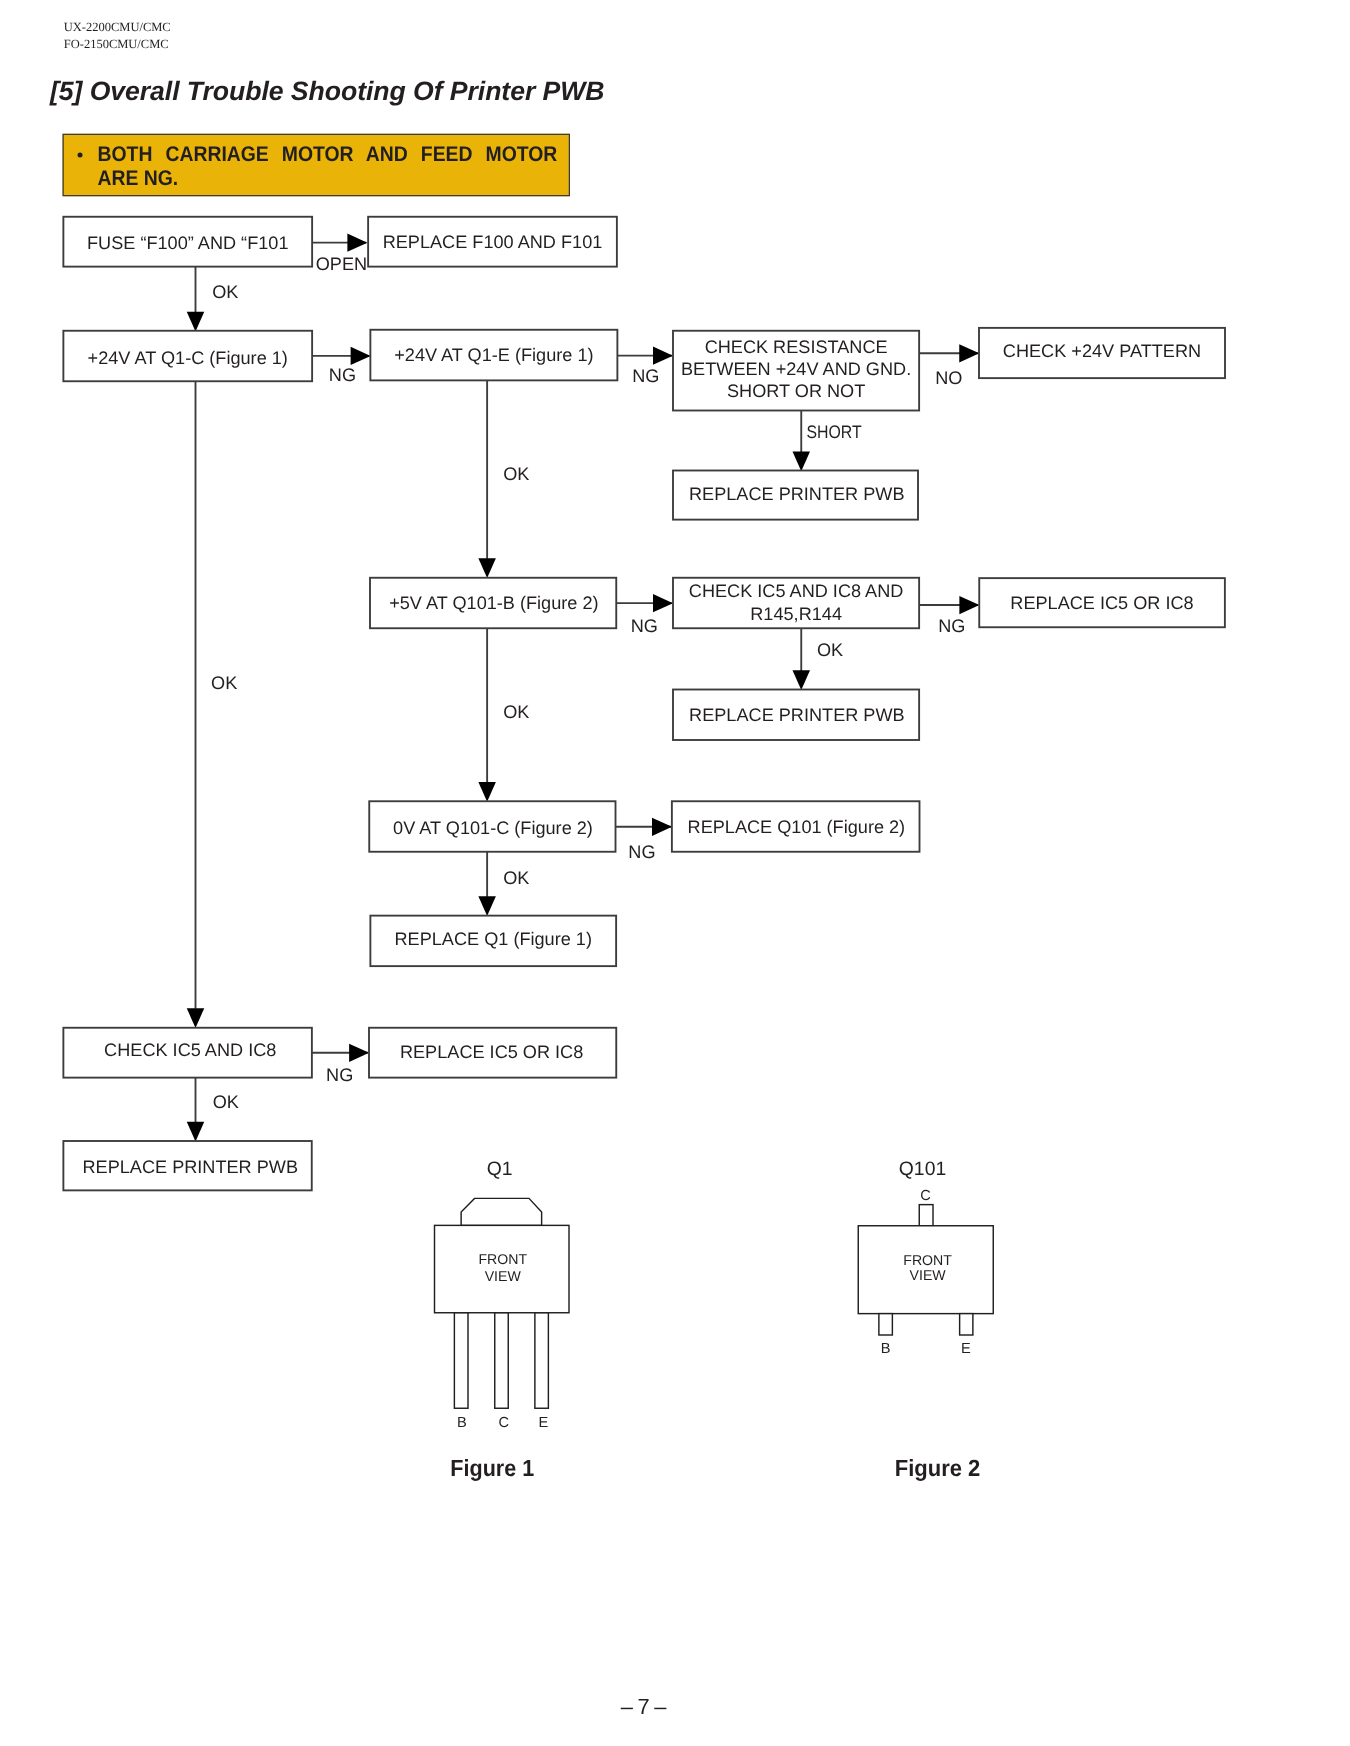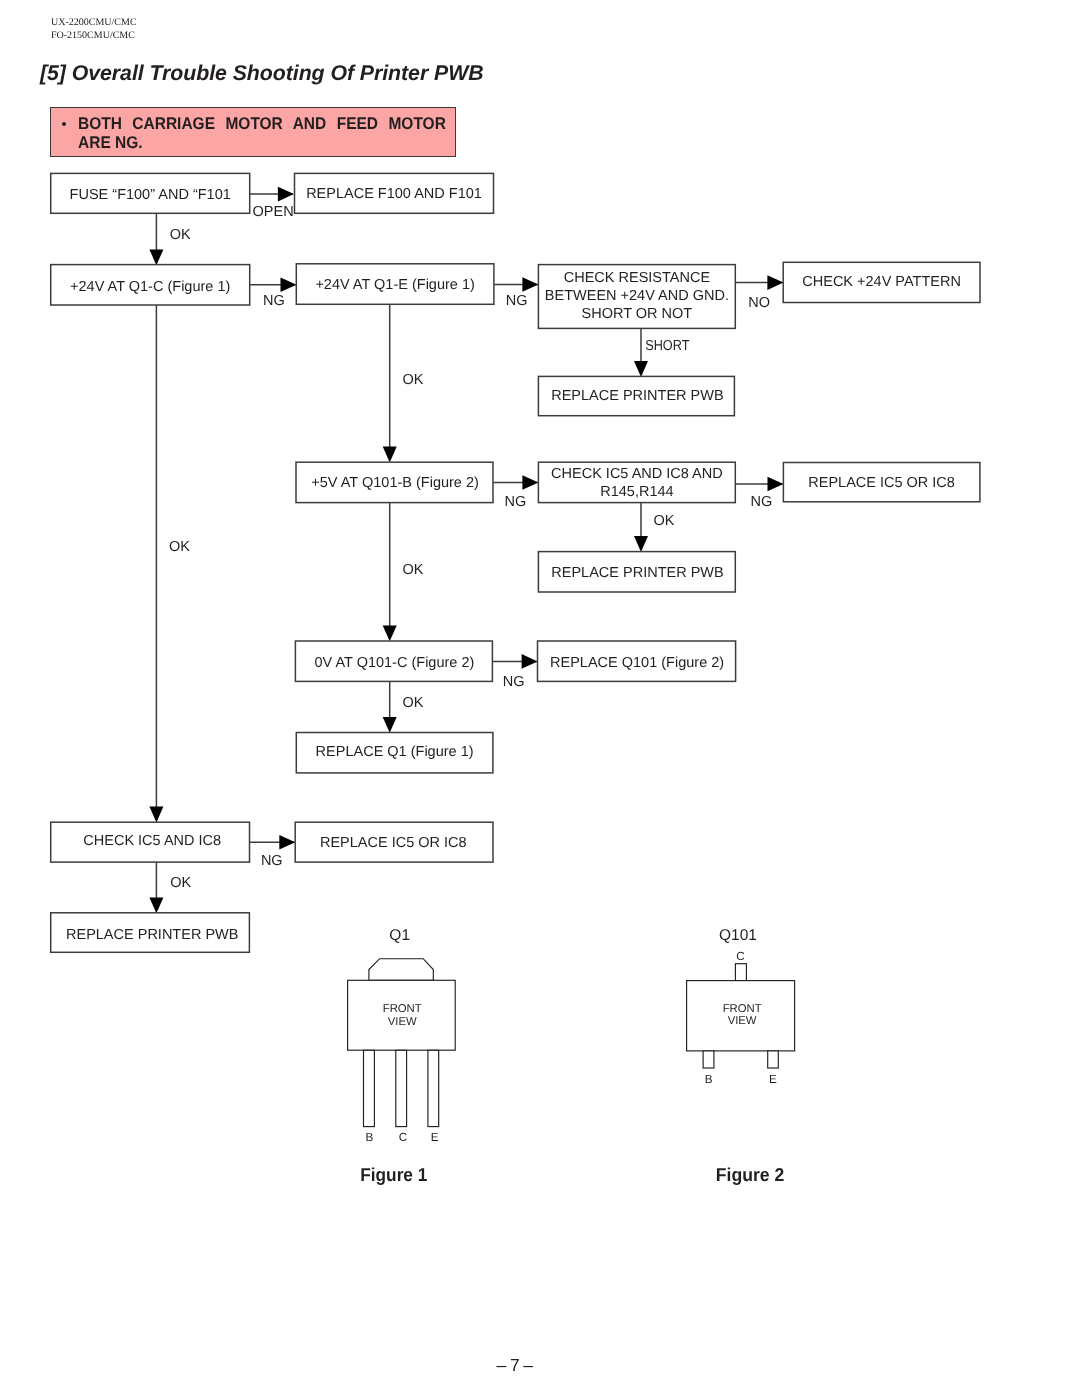--- a/index.html
+++ b/index.html
@@ -7,21 +7,21 @@
        font-family:"Liberation Sans",sans-serif;color:#231f20;
        text-rendering:geometricPrecision;
        -webkit-font-smoothing:antialiased;}
   #page{position:absolute;left:0;top:0;width:1080px;height:1397px;}
   .model{position:absolute;left:51.0px;top:17.1px;font-family:"Liberation Serif",serif;
          font-size:10px;line-height:12.5px;color:#231f20;white-space:nowrap;}
   .model div{padding:0;margin:0;}
   #title{position:absolute;left:40px;top:60.5px;margin:0;font-size:21.3px;font-weight:bold;
          letter-spacing:-0.05px;white-space:nowrap;line-height:24px;font-style:italic;}
   #note{position:absolute;left:50.4px;top:107.2px;width:403.5px;height:47.5px;
-        background:#fca5a5;border:1px solid #3a3a3a;box-sizing:content-box;}
+        background:#eab308;border:1px solid #3a3a3a;box-sizing:content-box;}
   #note .bullet{position:absolute;left:10.2px;top:13.5px;width:4.2px;height:4.2px;
                 border-radius:50%;background:#231f20;font-size:0;color:transparent;overflow:hidden;}
   #note .ntext{position:absolute;left:27.0px;top:5.6px;width:403px;font-size:16.95px;font-weight:bold;
                line-height:19.0px;}
   #note .l1{display:block;width:402px;transform:scaleX(0.915);transform-origin:0 0;
             text-align:justify;text-align-last:justify;}
   #note .l2{display:block;transform:scaleX(0.915);transform-origin:0 0;white-space:nowrap;}
   #footer{position:absolute;left:0;top:1354.5px;width:1029px;text-align:center;
           font-size:17.5px;letter-spacing:-0.6px;line-height:20px;white-space:nowrap;}
   svg#diagram{position:absolute;left:0;top:0;width:1080px;height:1397px;}

